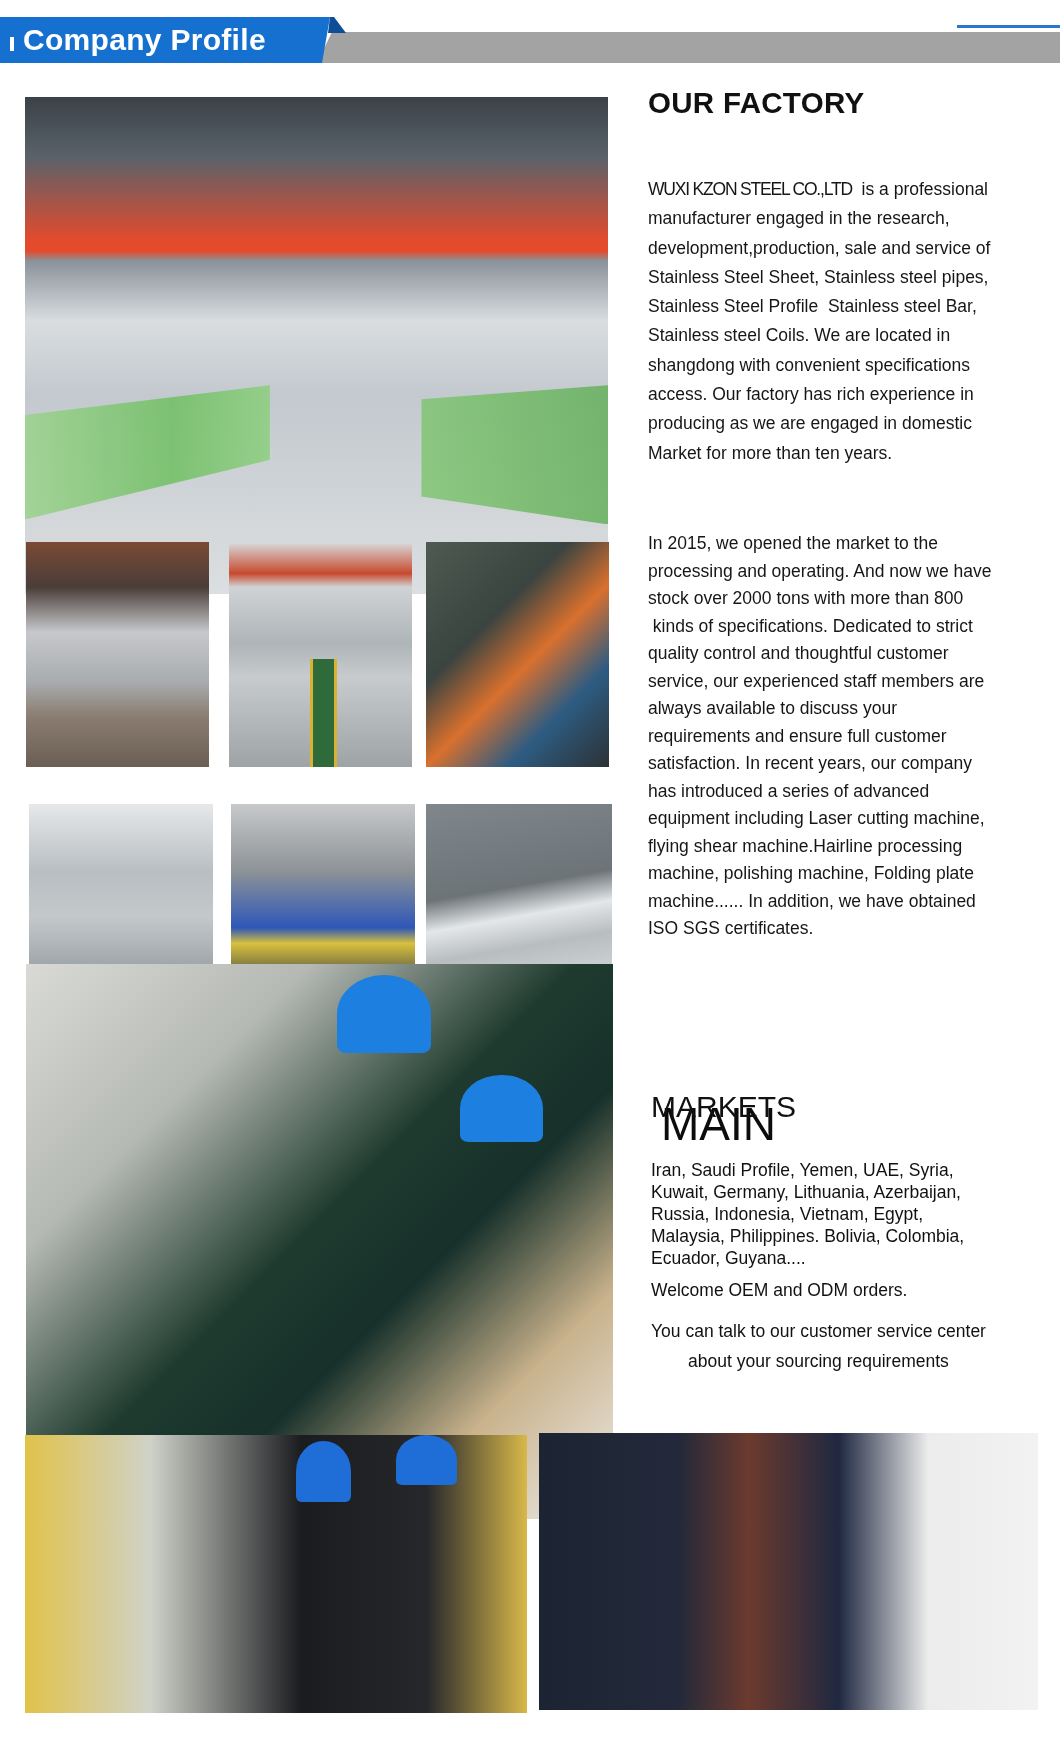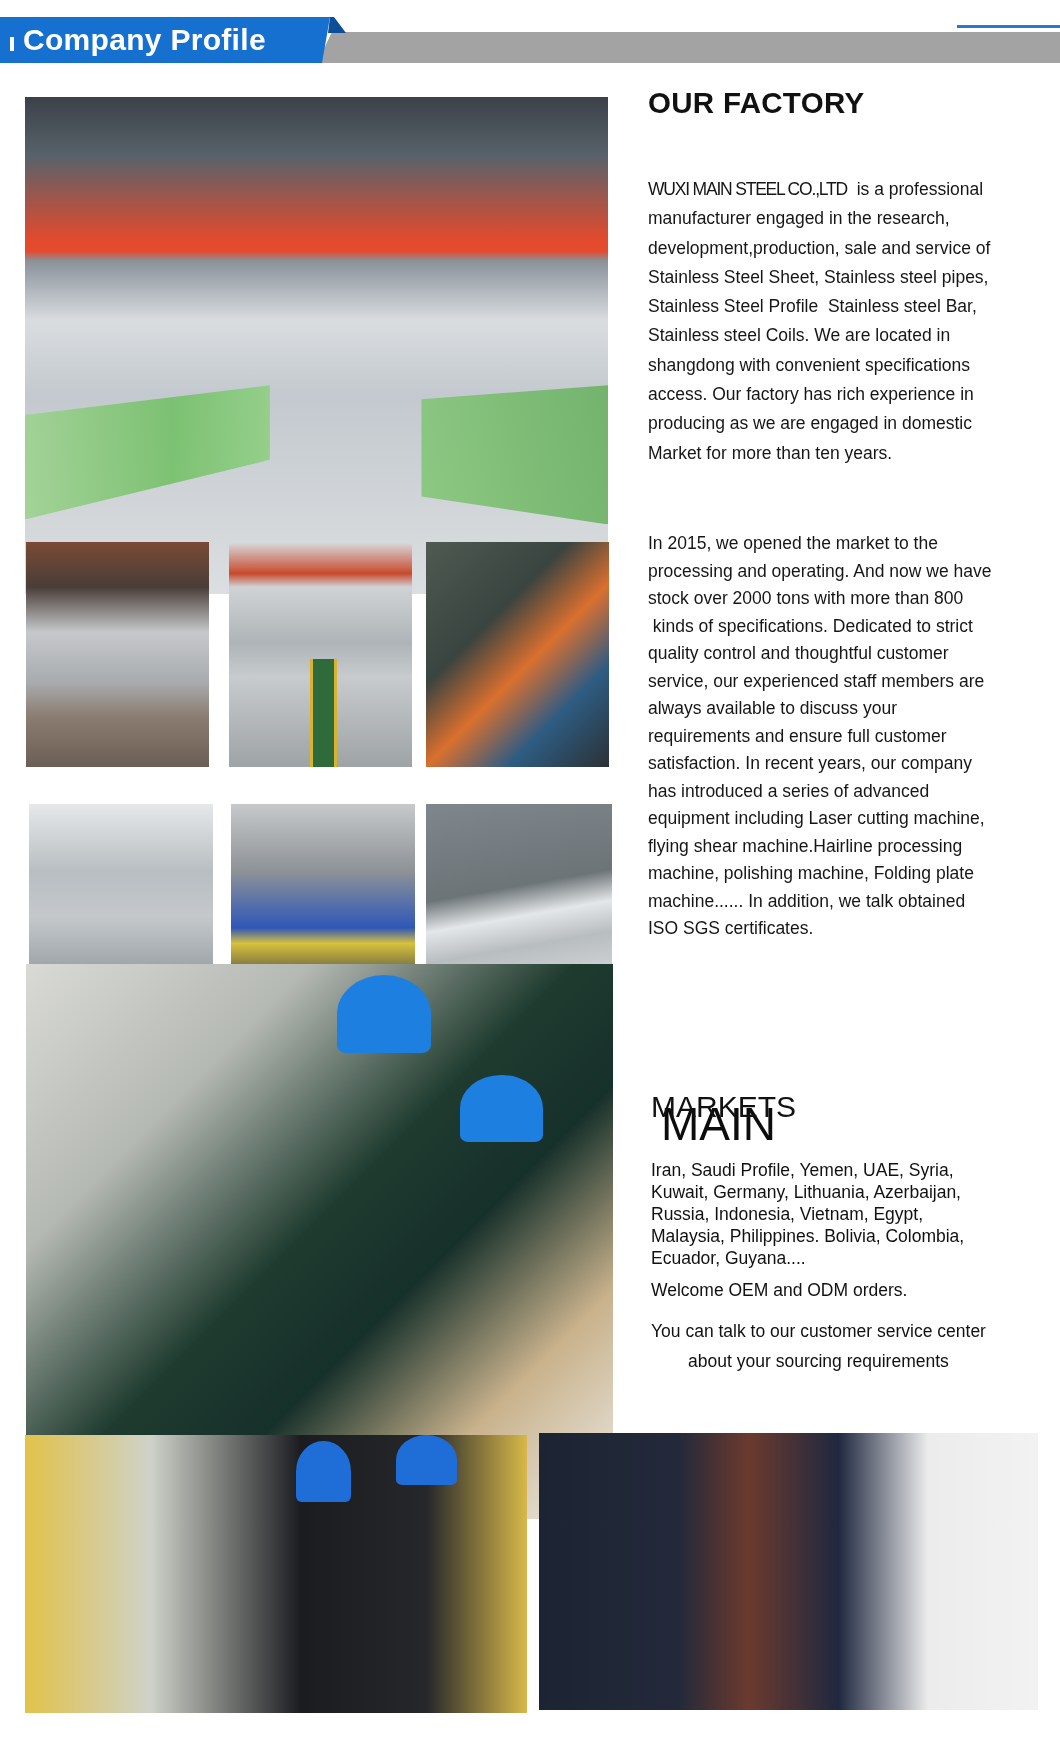--- a/index.html
+++ b/index.html
@@ -93,21 +93,21 @@
 <div class="photo p4"></div>
 <div class="photo p5"></div>
 <div class="photo p6"></div>
 <div class="photo p-visit"></div>
 <div class="photo p-bl"></div>
 <div class="photo p-br"></div>
 
 <div class="abs heading">OUR FACTORY</div>
 
 <div class="abs txt para1">
-  <p><span class="co">WUXI MAIN STEEL CO.,LTD</span><span style="white-space:pre">  is a professional</span></p>
+  <p><span class="co">WUXI KZON STEEL CO.,LTD</span><span style="white-space:pre">  is a professional</span></p>
   <p>manufacturer engaged in the research,</p>
   <p>development,production, sale and service of</p>
   <p>Stainless Steel Sheet, Stainless steel pipes,</p>
   <p style="white-space:pre">Stainless Steel Profile  Stainless steel Bar,</p>
   <p>Stainless steel Coils. We are located in</p>
   <p>shangdong with convenient specifications</p>
   <p>access. Our factory has rich experience in</p>
   <p>producing as we are engaged in domestic</p>
   <p>Market for more than ten years.</p>
 </div>
@@ -119,21 +119,21 @@
   <p style="white-space:pre"> kinds of specifications. Dedicated to strict</p>
   <p>quality control and thoughtful customer</p>
   <p>service, our experienced staff members are</p>
   <p>always available to discuss your</p>
   <p>requirements and ensure full customer</p>
   <p>satisfaction. In recent years, our company</p>
   <p>has introduced a series of advanced</p>
   <p>equipment including Laser cutting machine,</p>
   <p>flying shear machine.Hairline processing</p>
   <p>machine, polishing machine, Folding plate</p>
-  <p>machine...... In addition, we talk obtained</p>
+  <p>machine...... In addition, we have obtained</p>
   <p>ISO SGS certificates.</p>
 </div>
 
 <div class="abs mm-main">MAIN</div>
 <div class="abs mm-sub">MARKETS</div>
 
 <div class="abs countries">
   <p>Iran, Saudi Profile, Yemen, UAE, Syria,</p>
   <p>Kuwait, Germany, Lithuania, Azerbaijan,</p>
   <p>Russia, Indonesia, Vietnam, Egypt,</p>

